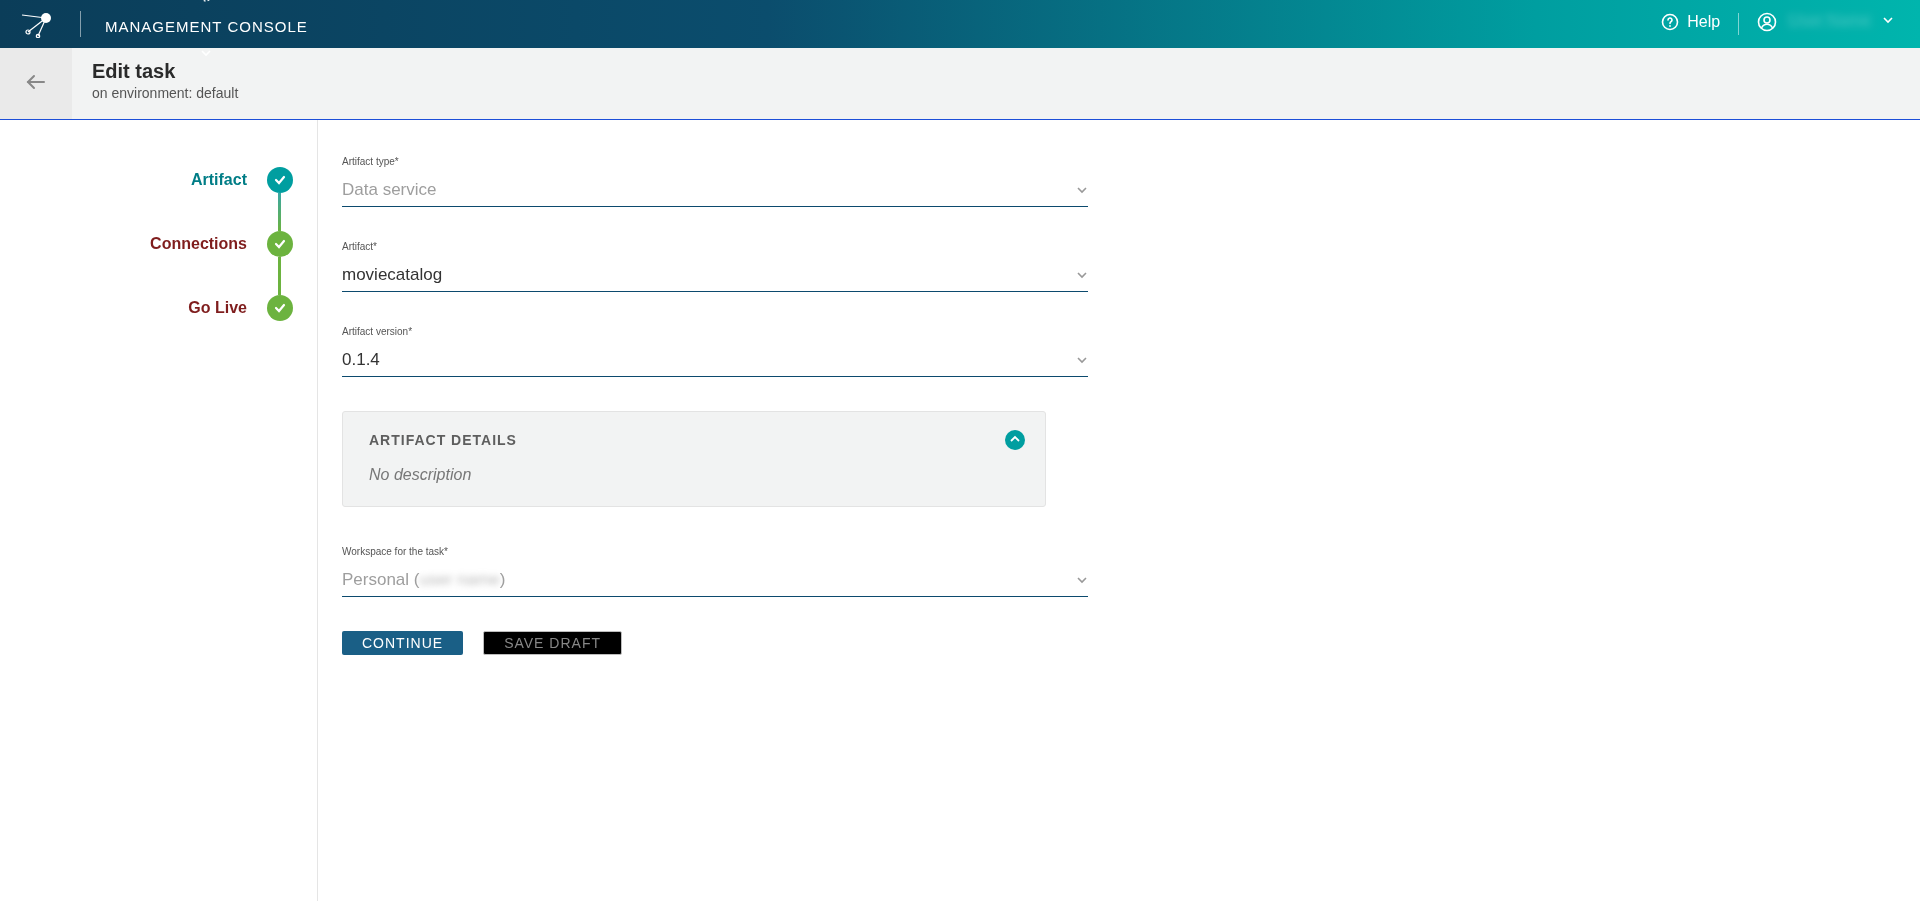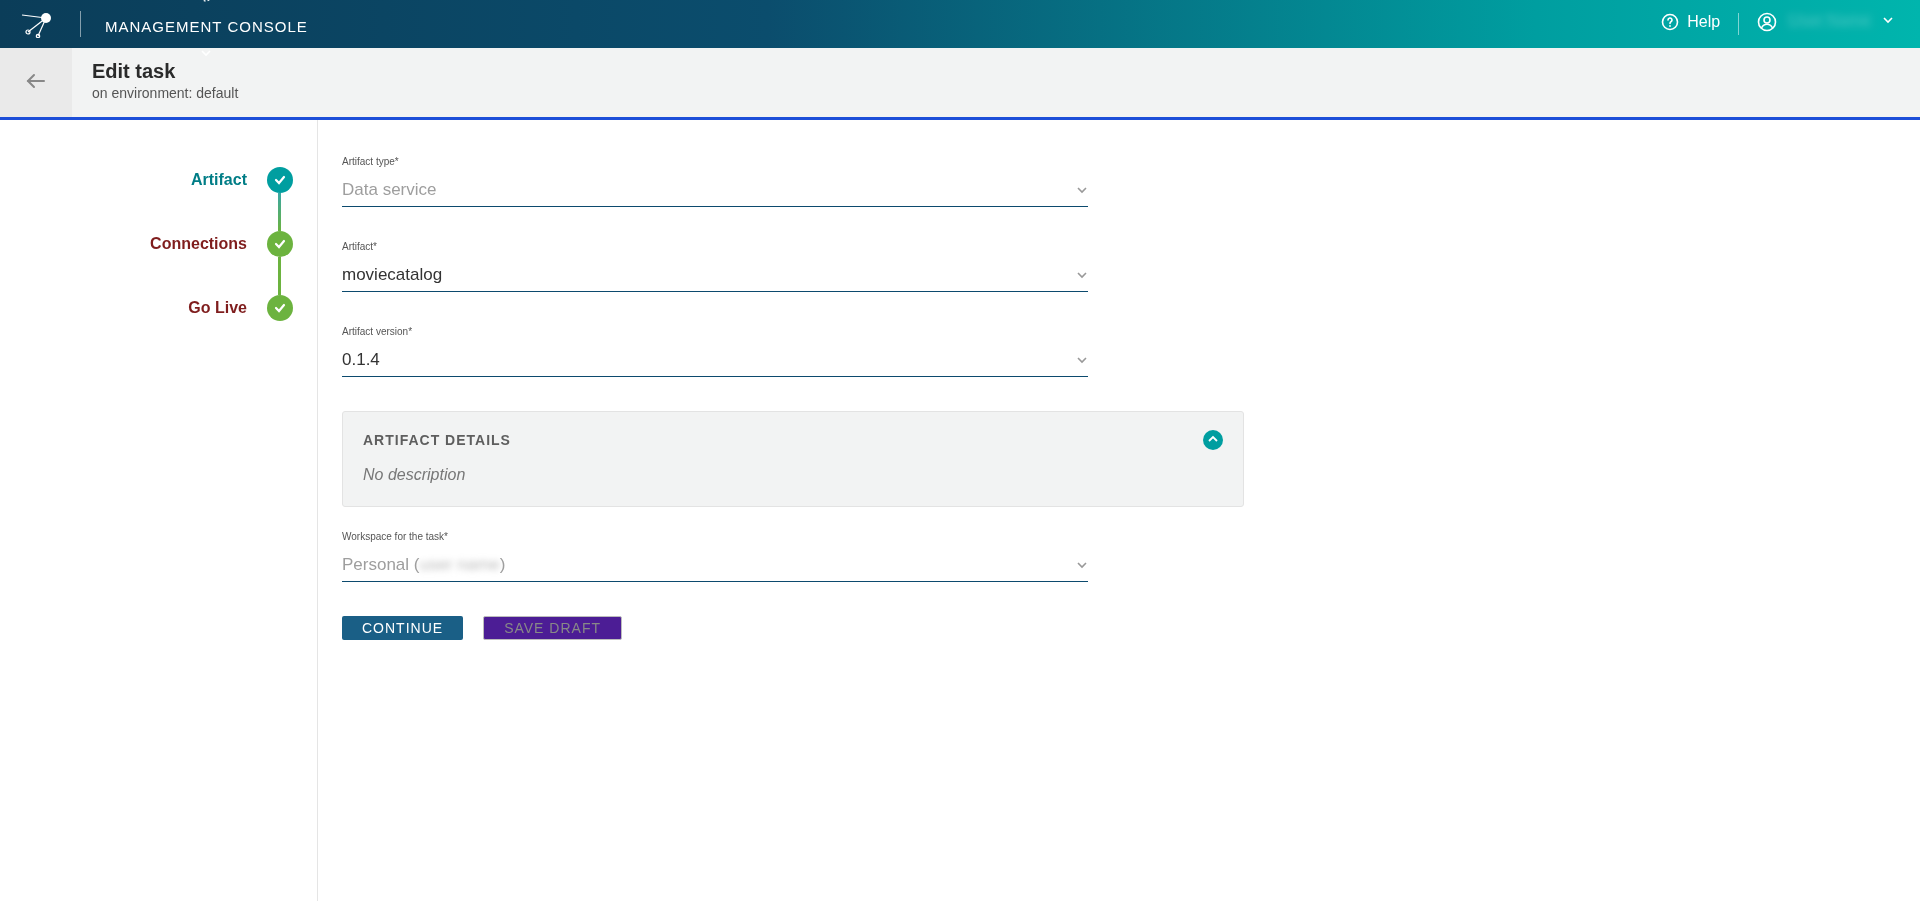--- a/index.html
+++ b/index.html
@@ -73,21 +73,21 @@
   }
   .chevron-down {
     display: inline-block;
   }
 
   
   .subheader {
     display: flex;
     height: 72px;
     background: #f2f3f3;
-    border-bottom: 3px solid #1d4ed8;
+    border-bottom: 1px solid #1d4ed8;
   }
   .back-cell {
     width: 72px;
     display: flex;
     align-items: center;
     justify-content: center;
     background: #eaeaea;
     cursor: pointer;
   }
   .subheader .titles {
@@ -176,26 +176,26 @@
   .select.disabled .blurred {
     filter: blur(3px);
     color: #bbb;
   }
   .select .caret {
     color: #888;
     display: inline-flex;
   }
 
   .panel {
-    width: 902px;
+    width: 704px;
     background: #f2f3f3;
     border: 1px solid #e3e3e3;
     border-radius: 3px;
-    padding: 18px 20px 22px 20px;
-    margin-bottom: 24px;
+    padding: 18px 20px 22px 26px;
+    margin-bottom: 39px;
   }
   .panel-header {
     display: flex;
     align-items: center;
     justify-content: space-between;
     margin-bottom: 16px;
   }
   .panel-title {
     font-size: 14px;
     letter-spacing: 1px;
@@ -228,21 +228,21 @@
     display: inline-flex;
     align-items: center;
     justify-content: center;
   }
   .btn-primary {
     background: #1a5f86;
     color: #fff;
     border: none;
   }
   .btn-secondary {
-    background: #4c1d95;
+    background: #000000;
     color: #888;
     border: 1px solid #bdbdbd;
   }
 </style>
 </head>
 <body>
 
 <div class="topbar">
   <div class="brand">
     <span class="logo">

